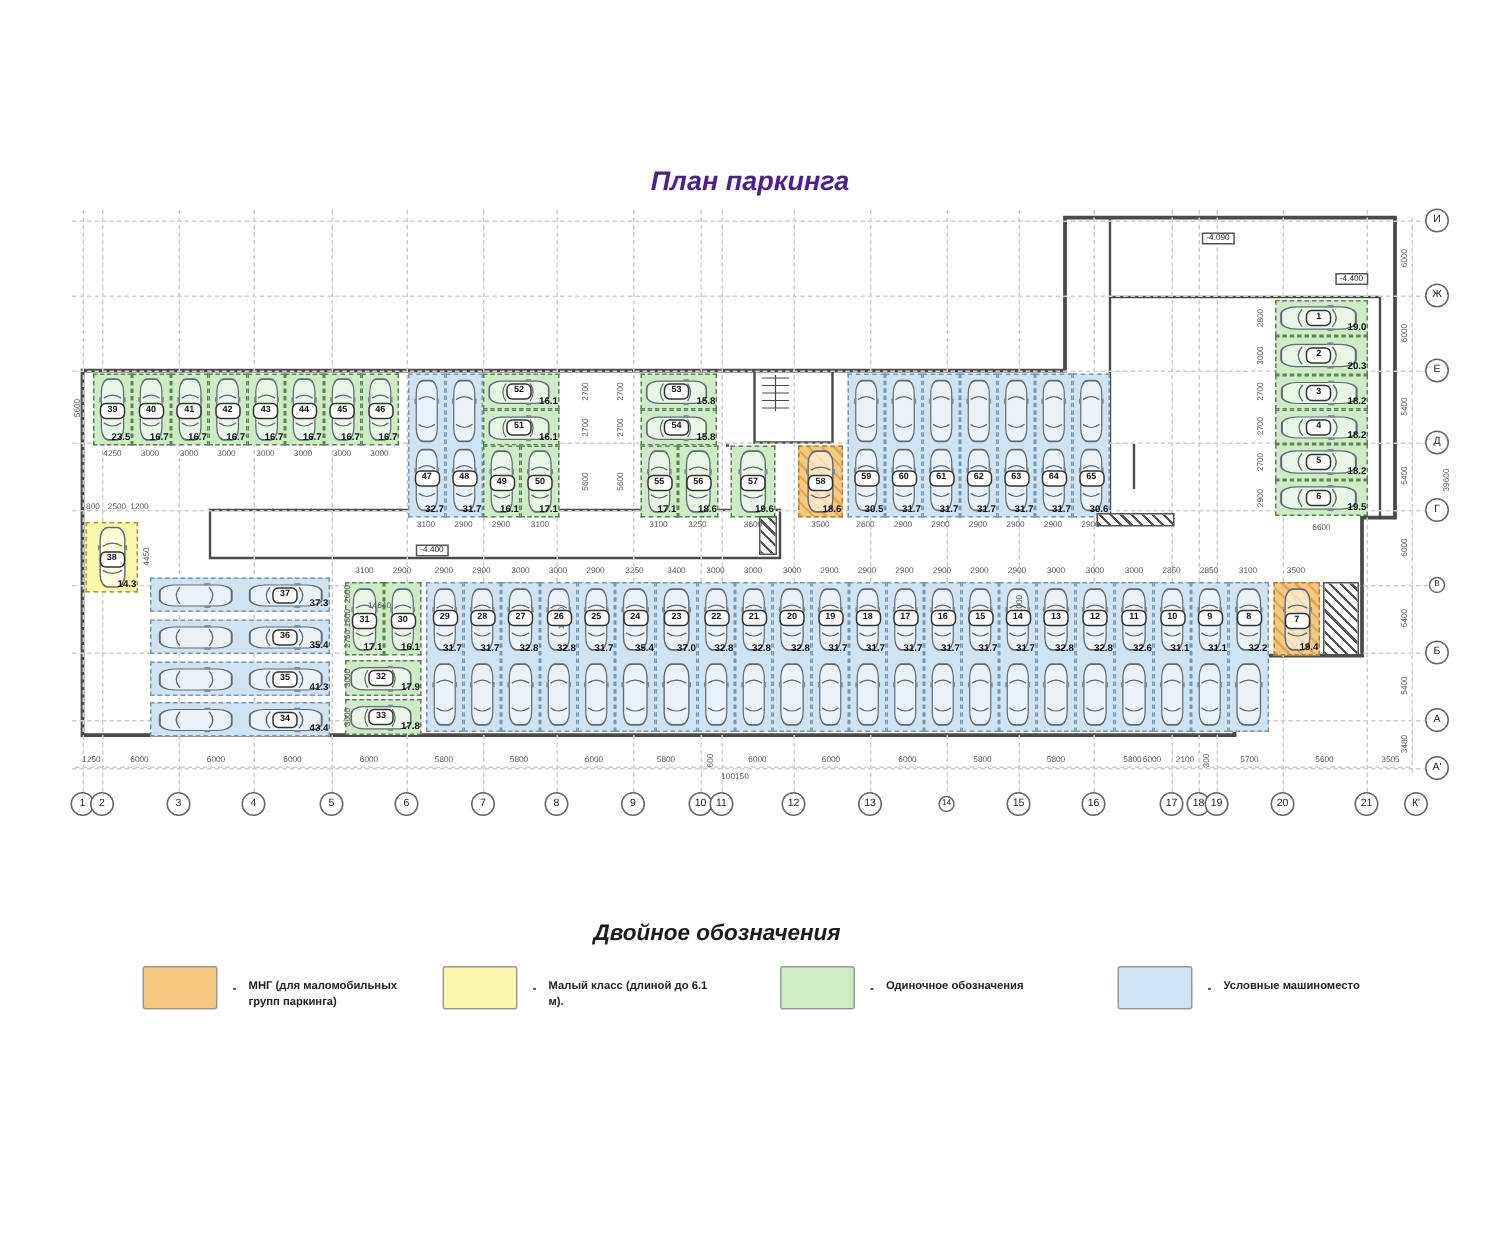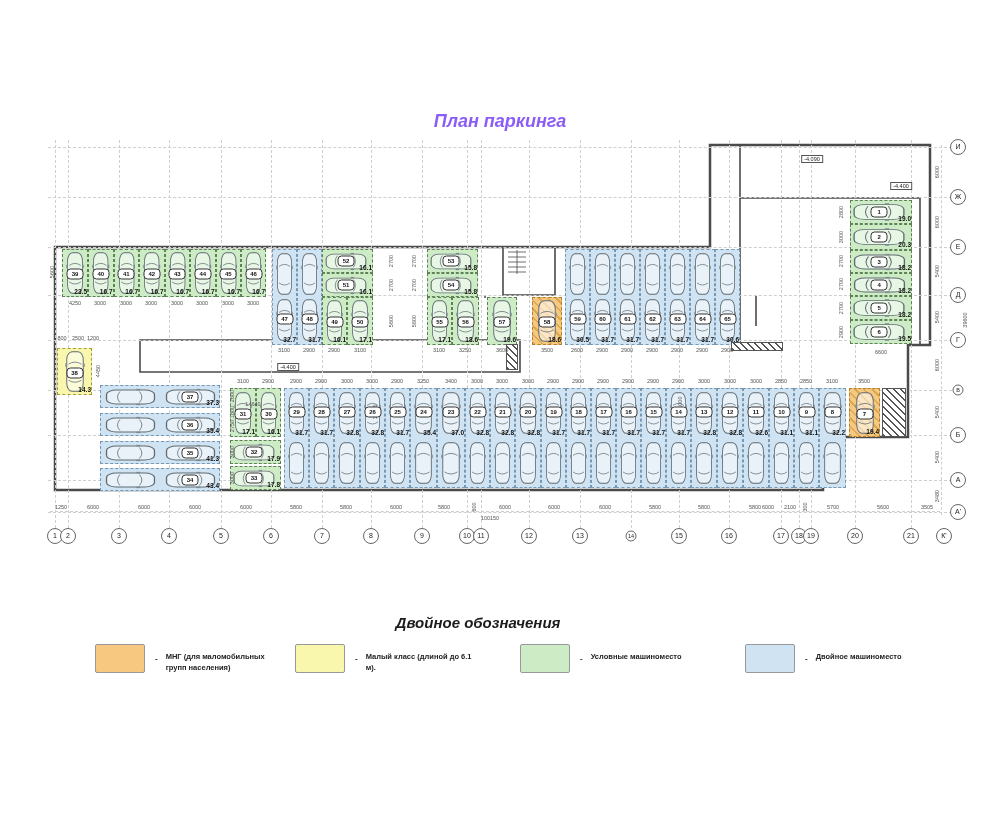--- a/index.html
+++ b/index.html
@@ -1,19 +1,19 @@
 <!DOCTYPE html>
 <html><head>
 <meta charset="utf-8">
 <style>
   html,body{margin:0;padding:0;background:#fff;}
   #canvas{position:relative;width:1000px;height:834px;background:#fff;overflow:hidden;
           font-family:"Liberation Sans",sans-serif;}
   #page-title{position:absolute;left:500px;top:121px;transform:translate(-50%,-50%);
-          font-size:18px;font-weight:bold;font-style:italic;color:#8b5cf6;white-space:nowrap;margin:0;}
+          font-size:18px;font-weight:bold;font-style:italic;color:#4c1d95;white-space:nowrap;margin:0;}
   .grid-v{position:absolute;width:0;border-left:1px dashed #cfcfcf;}
   .grid-h{position:absolute;height:0;border-top:1px dashed #cfcfcf;}
   #walls{position:absolute;left:0;top:0;}
   .stall{position:absolute;box-sizing:border-box;}
   .stall.single{background:#cdecc5;border:1px dashed #5d8256;}
   .stall.double{background:#cfe3f2;border:1px dashed #7798b2;}
   .stall.small{background:#f9f6ad;border:1px dashed #a89a3a;}
   .stall.mng{background:#f6c880;border:1px dashed #b08030;
      background-image:repeating-linear-gradient(45deg,rgba(191,130,30,.45) 0 1.5px,rgba(0,0,0,0) 1.5px 6px);}
   .car{position:absolute;}
@@ -1323,32 +1323,32 @@
       <div class="elev" style="left: 901px; top: 186px;">-4.400</div>
       <div class="elev" style="left: 288px; top: 367px;">-4.400</div>
     </div>
   <div id="legend">
     <h2 id="legend-title">Двойное обозначения</h2>
     <div id="legend-items">
         <div class="leg-item" style="left: 95px;">
           <span class="leg-swatch" style="background:#f6c880"></span>
           <span class="leg-dash">-</span>
           <span class="leg-label">МНГ (для маломобильных
-групп населения)</span>
+групп паркинга)</span>
         </div>
         <div class="leg-item" style="left: 295px;">
           <span class="leg-swatch" style="background:#f9f6ad"></span>
           <span class="leg-dash">-</span>
           <span class="leg-label">Малый класс (длиной до 6.1 м).</span>
         </div>
         <div class="leg-item" style="left: 520px;">
           <span class="leg-swatch" style="background:#cdecc5"></span>
           <span class="leg-dash">-</span>
-          <span class="leg-label">Условные машиноместо</span>
+          <span class="leg-label">Одиночное обозначения</span>
         </div>
         <div class="leg-item" style="left: 745px;">
           <span class="leg-swatch" style="background:#cfe3f2"></span>
           <span class="leg-dash">-</span>
-          <span class="leg-label">Двойное машиноместо</span>
+          <span class="leg-label">Условные машиноместо</span>
         </div>
       </div>
   </div>
 </div>
 
 </body></html>

